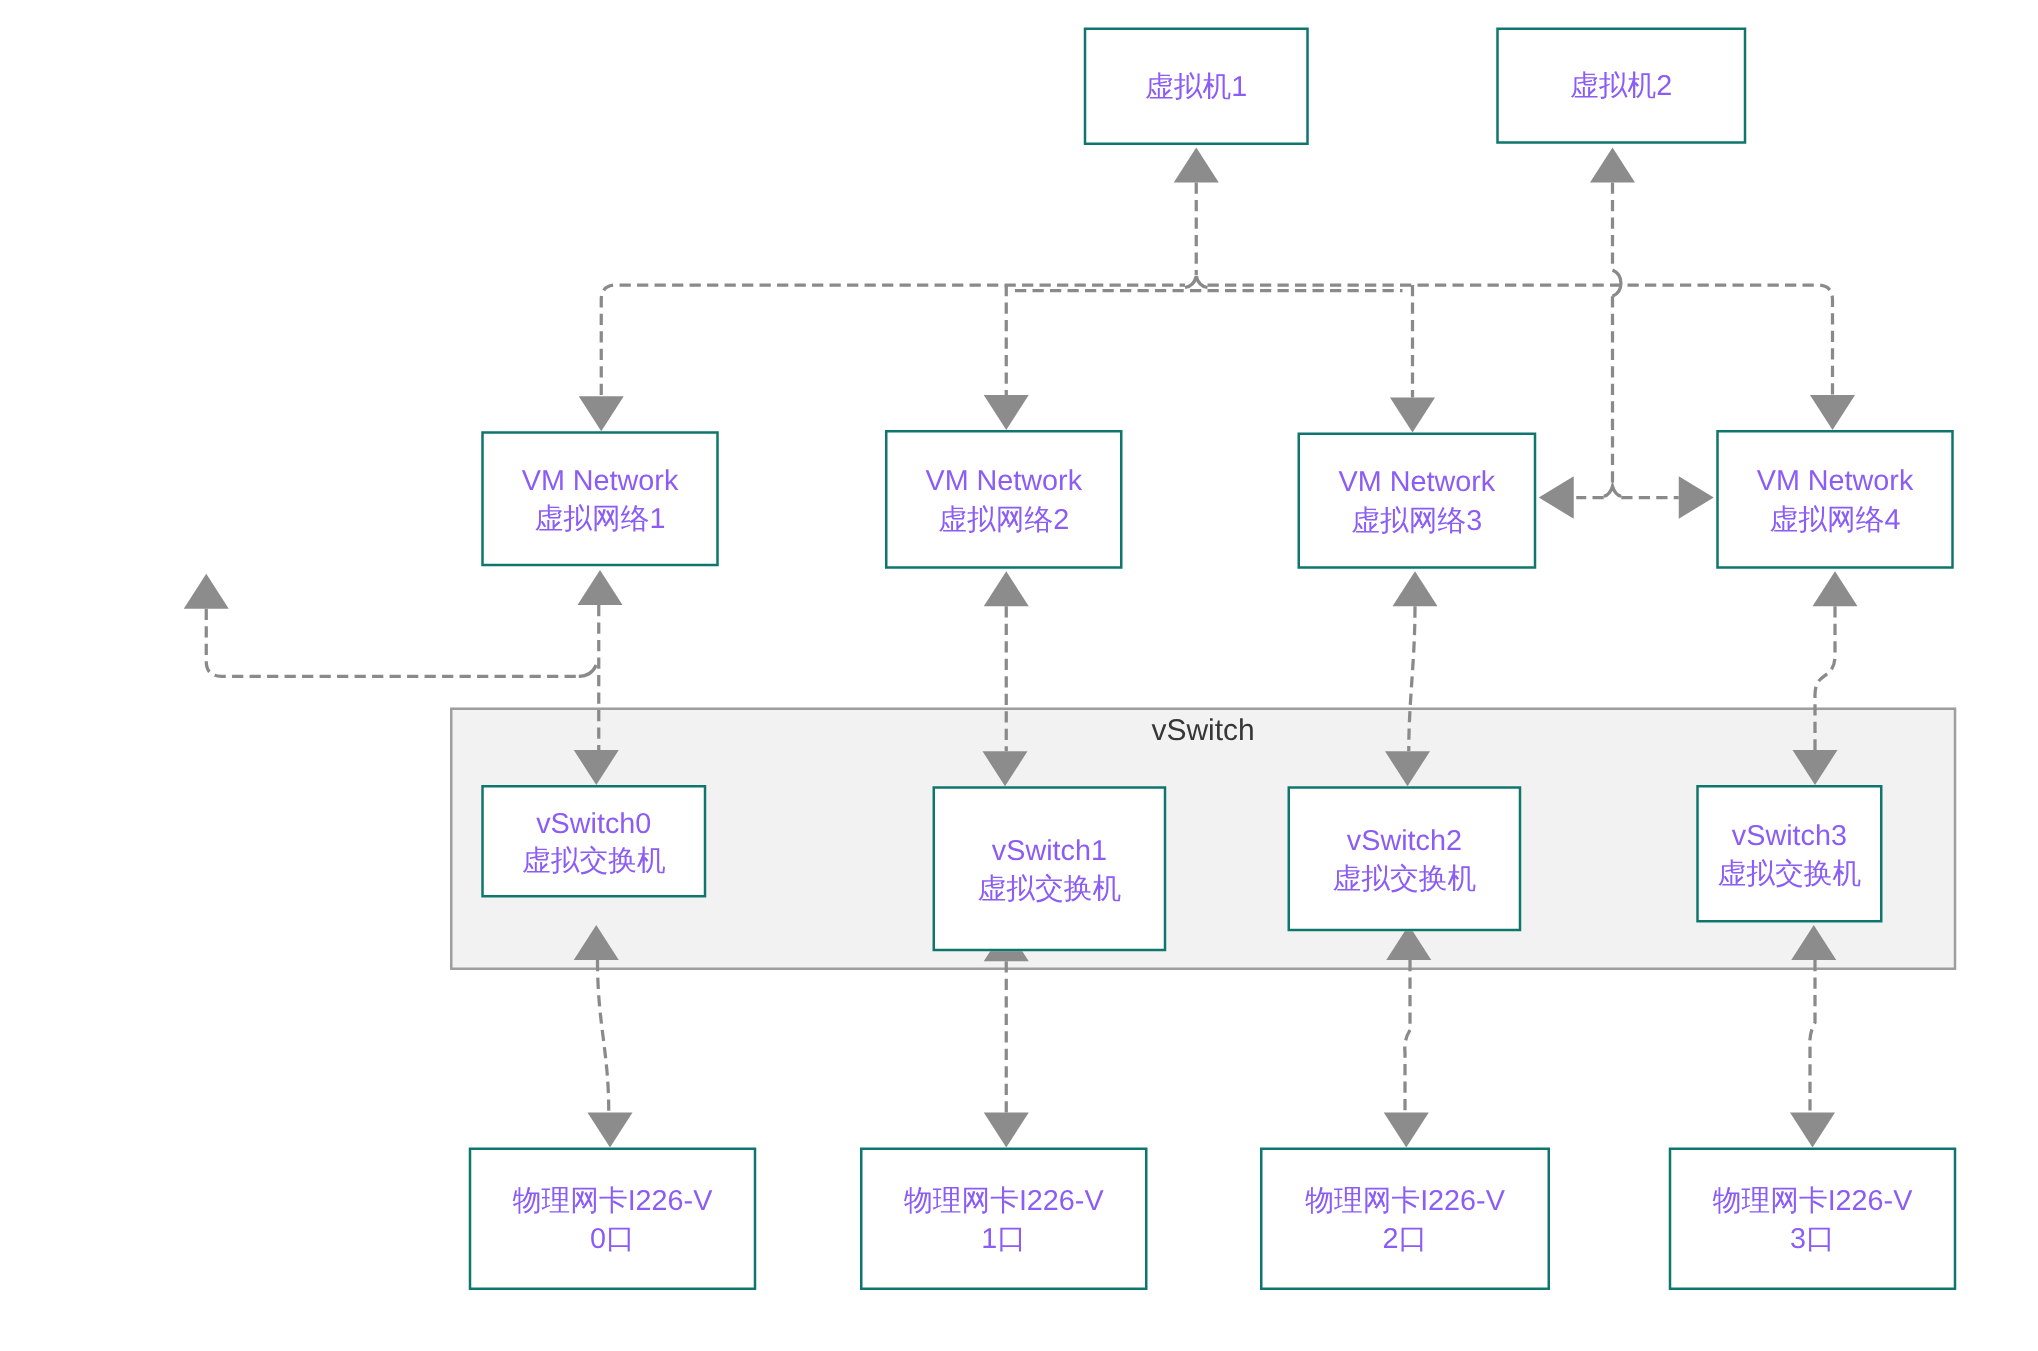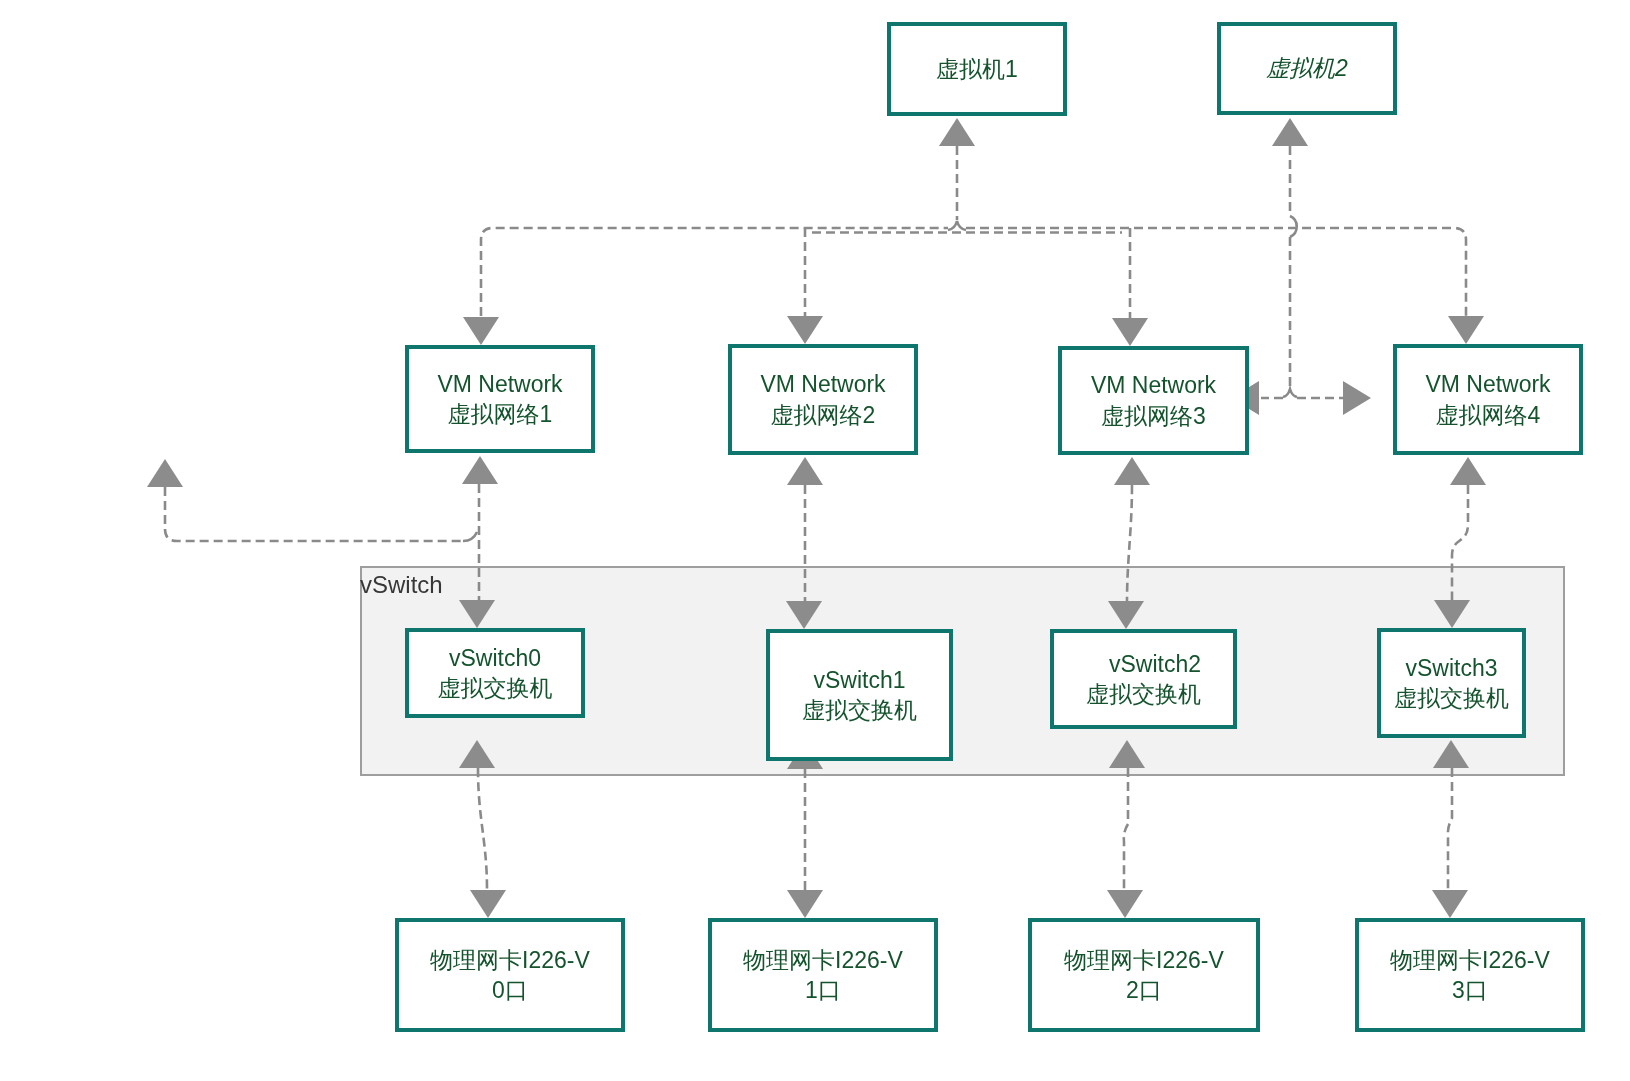--- a/index.html
+++ b/index.html
@@ -7,63 +7,63 @@
     width:1630px;height:1081px;
     background:#ffffff;
     font-family:"Liberation Sans","DejaVu Sans",sans-serif;
   }
   .stage{position:relative;width:1630px;height:1081px;overflow:hidden;background:#ffffff;}
 
   .node{
     position:absolute;
     box-sizing:border-box;
     background:#ffffff;
-    border:4px solid #0f766e;
+    border:2px solid #0f766e;
     display:flex;align-items:center;justify-content:center;
     text-align:center;
-    color:#14532d;
+    color:#8b5cf6;
     font-size:23px;
     line-height:1.32;
     white-space:pre-line;
     z-index:3;
-    margin-left:20px;
   }
 
   .vswitch-container{
     position:absolute;
     box-sizing:border-box;
     left:360px;top:566px;width:1205px;height:210px;
     background:#f2f2f2;
     border:2px solid #9e9e9e;
     z-index:1;
   }
   .vswitch-label{
     position:absolute;
     left:360px;top:571px;width:1205px;
+    text-align:center;
     color:#373737;
     font-size:24px;
     z-index:2;
   }
 
   svg.edges{position:absolute;left:0;top:0;z-index:2;}
   .edge{fill:none;stroke:#8a8a8a;stroke-width:2.6;stroke-dasharray:9 5;}
   .solidbit{fill:none;stroke:#8a8a8a;stroke-width:2.6;}
   .ah{fill:#8c8c8c;stroke:none;}
 
   
   #vm1 {left:867px;top:22px;width:180px;height:94px;}
-  #vm2 {left:1197px;top:22px;width:180px;height:93px;font-style:italic;}
+  #vm2 {left:1197px;top:22px;width:200px;height:93px;}
   #mgmt{left:43px;top:343px;width:237px;height:115px;}
   #vmn1{left:385px;top:345px;width:190px;height:108px;}
   #vmn2{left:708px;top:344px;width:190px;height:111px;}
   #vmn3{left:1038px;top:346px;width:191px;height:109px;}
   #vmn4{left:1373px;top:344px;width:190px;height:111px;}
   #vsw0{left:385px;top:628px;width:180px;height:90px;}
   #vsw1{left:746px;top:629px;width:187px;height:132px;}
-  #vsw2{left:1030px;top:629px;width:187px;height:100px;text-align:right;}
+  #vsw2{left:1030px;top:629px;width:187px;height:116px;}
   #vsw3{left:1357px;top:628px;width:149px;height:110px;}
   #nic0{left:375px;top:918px;width:230px;height:114px;}
   #nic1{left:688px;top:918px;width:230px;height:114px;}
   #nic2{left:1008px;top:918px;width:232px;height:114px;}
   #nic3{left:1335px;top:918px;width:230px;height:114px;}
 </style>
 </head>
 <body>
 
 <div class="stage">

